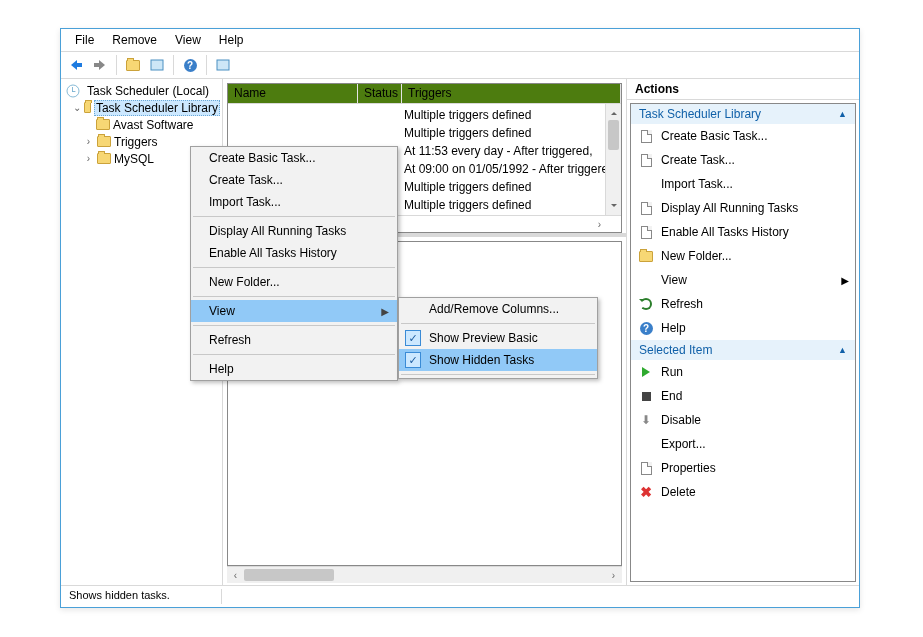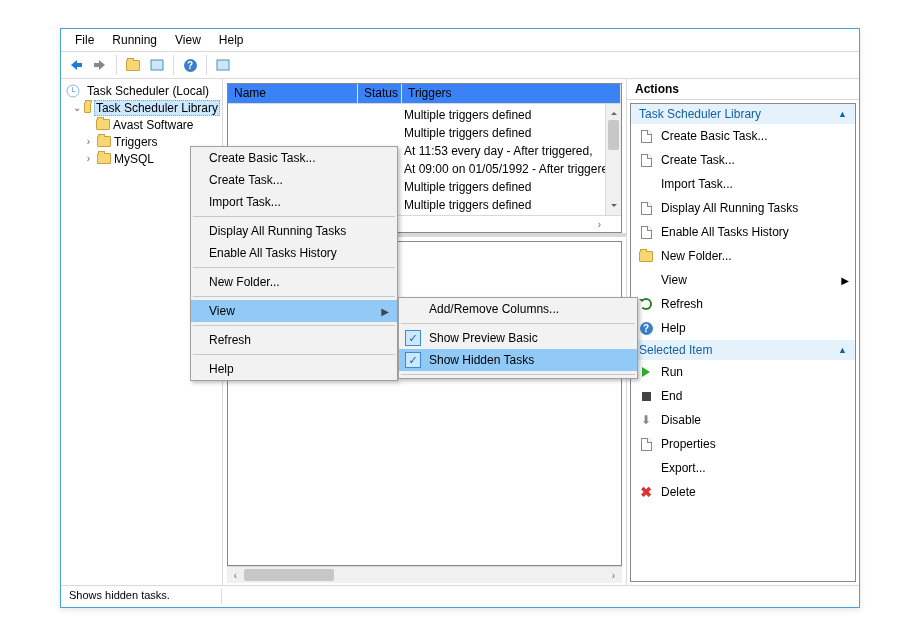--- a/index.html
+++ b/index.html
@@ -20,21 +20,21 @@
   .sep { width:1px; height:20px; background:#d9d9d9; margin:0 3px; }
   .body { flex:1; display:flex; min-height:0; }
   .treepanel { width: 162px; border-right:1px solid #d9d9d9; font-size:12px; padding: 3px 2px; position:relative; }
   .tree-row { display:flex; align-items:center; height:17px; white-space:nowrap; overflow:hidden; }
   .tree-row.sel .lbl { background:#cce8ff; border:1px dotted #6aa9d8; padding:0 1px; }
   .exp { width:11px; text-align:center; color:#666; font-size:10px; }
   .folder-ico { width:14px; height:11px; background:#f7d774; border:1px solid #cba23a; border-radius:1px; margin:0 3px; position:relative;}
   .folder-ico::before{content:"";position:absolute;top:-3px;left:0;width:5px;height:2px;background:#f7d774;border:1px solid #cba23a;border-bottom:none;border-radius:1px 1px 0 0;}
   .centerpanel { flex:1; display:flex; flex-direction:column; border-right:1px solid #d9d9d9; padding:4px 4px 2px 4px; min-width:0;}
   .grid { border:1px solid #888; height:150px; display:flex; flex-direction:column; }
-  .grid-head { display:flex; background:#3b82f6; border-bottom:1px solid #d9d9d9; font-size:12px; height:20px; }
+  .grid-head { display:flex; background:#4d7c0f; border-bottom:1px solid #d9d9d9; font-size:12px; height:20px; }
   .grid-head > div { border-right:1px solid #e4e4e4; padding:2px 6px; }
   .grid-body { flex:1; overflow:hidden; font-size:12px; position:relative; }
   .gb-row { position:absolute; left:176px; height:18px; line-height:18px; white-space:nowrap; }
   .scrollv { position:absolute; right:0; top:0; bottom:0; width:16px; background:#f0f0f0; border-left:1px solid #d9d9d9;}
   .scrollv .thumb{position:absolute;left:2px;right:2px;top:16px;height:30px;background:#c7c7c7;border-radius:2px;}
   .scrollv::before,.scrollv::after{content:"";position:absolute;left:5px;border:3px solid transparent;}
   .scrollv::before{top:5px;border-bottom-color:#666;}
   .scrollv::after{bottom:5px;border-top-color:#666;}
   .gb-footer{height:17px;border-top:1px solid #d9d9d9;display:flex;align-items:center;justify-content:flex-end;padding-right:20px;}
   .gb-footer .chev{font-size:10px;color:#666;}
@@ -53,21 +53,21 @@
   .act-ico { width:18px; height:16px; margin-right:6px; display:flex;align-items:center;justify-content:center;}
   .status { height:22px; border-top:1px solid #d9d9d9; font-size:11px; padding:3px 8px; position:relative;}
   .status::after{content:"";position:absolute;left:160px;top:3px;bottom:3px;width:1px;background:#d9d9d9;}
   
   .ctxmenu { position:absolute; background:#f2f2f2; border:1px solid #a0a0a0; font-size:12px; box-shadow:2px 2px 4px rgba(0,0,0,.25); }
   .ctx1 { left:190px; top:146px; width:208px; }
   .ctxmenu .mi { padding:4px 24px 4px 18px; height:22px; display:flex; align-items:center; position:relative;}
   .ctxmenu .mi.hot { background:#91c9f7; }
   .ctxmenu .msep{ height:1px; background:#c8c8c8; margin:3px 2px;}
   .ctxmenu .sub { position:absolute; right:8px; font-size:10px; color:#444;}
-  .ctx2 { left:398px; top:297px; width:240px; }
+  .ctx2 { left:398px; top:297px; width:200px; }
   .ctx2 .mi { padding-left:30px;}
   .ctx2 .chk { position:absolute; left:6px; width:16px; height:16px; border:1px solid #3a8bd6; background:#cce8ff; display:flex;align-items:center;justify-content:center;color:#1a5a9e;font-size:11px;}
   .ico-play{width:0;height:0;border-left:8px solid #2faa2f;border-top:5px solid transparent;border-bottom:5px solid transparent;}
   .ico-stop{width:9px;height:9px;background:#444;}
   .ico-x{color:#d33;font-weight:bold;font-size:14px;}
   .ico-refresh{width:12px;height:12px;border:2px solid #2b7e2b;border-left-color:transparent;border-radius:50%;position:relative;}
   .ico-refresh::after{content:"";position:absolute;left:-3px;top:-1px;border:3px solid transparent;border-top-color:#2b7e2b;}
   .ico-help{width:13px;height:13px;border-radius:50%;background:#3a7fc9;color:#fff;font-size:10px;font-weight:bold;text-align:center;line-height:13px;}
   .ico-doc{width:11px;height:13px;border:1px solid #888;background:#fff;position:relative;}
   .ico-doc::before{content:"";position:absolute;right:-1px;top:-1px;width:4px;height:4px;background:#f2f2f2;border-left:1px solid #888;border-bottom:1px solid #888;}
@@ -76,21 +76,21 @@
   .ico-arrow{color:#888;font-size:12px;}
 </style>
 </head>
 <body>
 
 <div class="window">
 
 
   <div class="menubar">
     <span>File</span>
-    <span>Running</span>
+    <span>Remove</span>
     <span>View</span>
     <span>Help</span>
   </div>
 
   <div class="toolbar">
     <div class="tool-btn">
         <svg width="14" height="12">
           <polygon points="8,1 2,6 8,11" fill="#1e7be0"></polygon>
           <rect x="7" y="4" width="6" height="4" fill="#1e7be0"></rect>
         </svg>
@@ -256,28 +256,28 @@
             <span class="act-ico">
               <span class="ico-stop"></span>
             </span>
             <span>End</span>
           </div>
         <div class="act-row">
             <span class="act-ico ico-arrow">⬇</span>
             <span>Disable</span>
           </div>
         <div class="act-row">
-            <span class="act-ico">
-              <span class="ico-doc"></span>
-            </span>
-            <span>Properties</span>
-          </div>
-        <div class="act-row">
             <span class="act-ico"></span>
             <span>Export...</span>
+          </div>
+        <div class="act-row">
+            <span class="act-ico">
+              <span class="ico-doc"></span>
+            </span>
+            <span>Properties</span>
           </div>
         <div class="act-row">
             <span class="act-ico ico-x">✖</span>
             <span>Delete</span>
           </div>
       </div>
     </div>
 
   </div>
 

